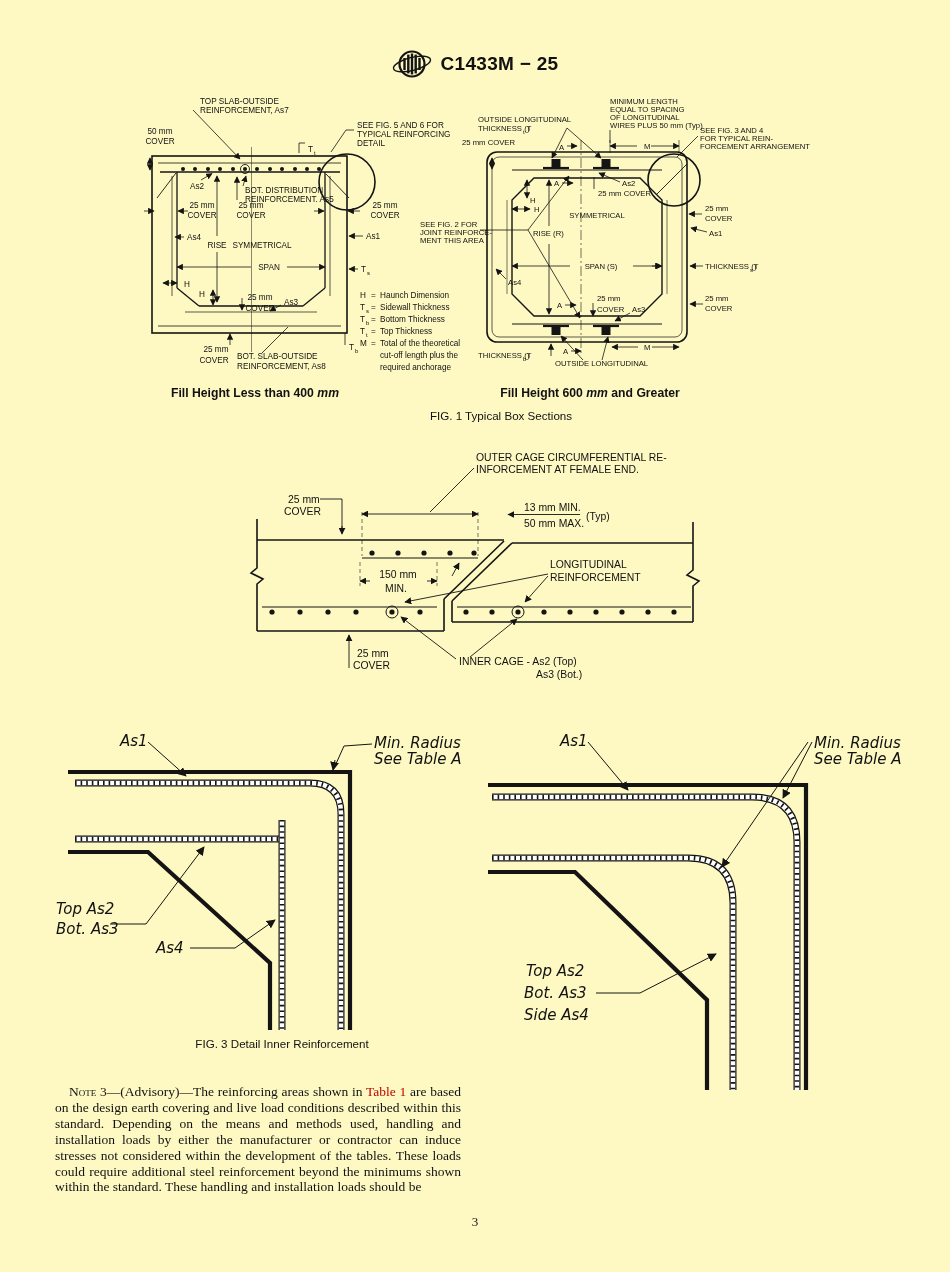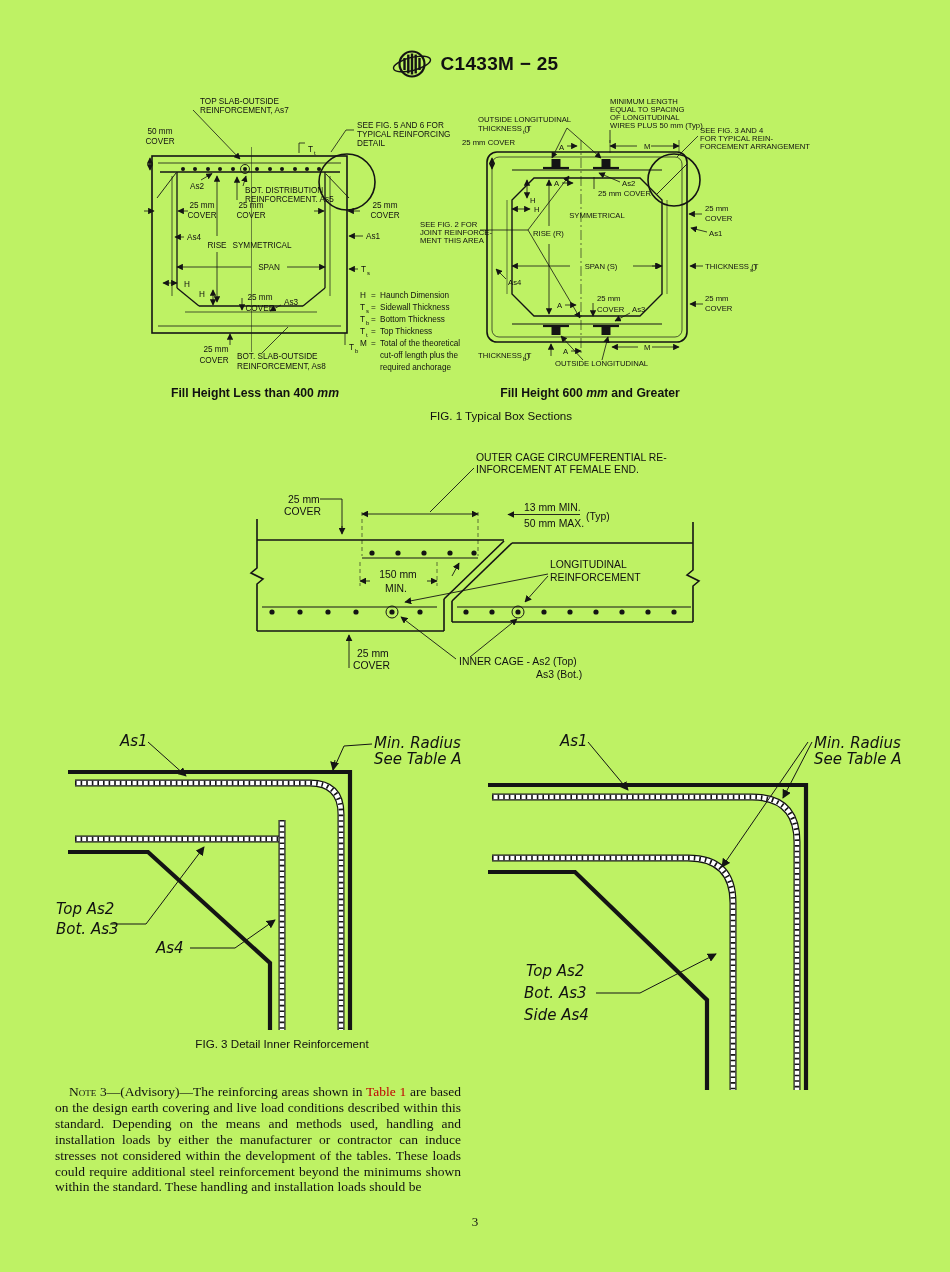--- a/index.html
+++ b/index.html
@@ -1,16 +1,16 @@
 <!DOCTYPE html>
 <html><head>
 <meta charset="utf-8">
 <style>
   html,body{margin:0;padding:0;background:#fff;}
-  .page{position:relative;width:950px;height:1272px;background:#bef264;overflow:hidden;
+  .page{position:relative;width:950px;height:1272px;background:#fef9c3;overflow:hidden;
         font-family:"Liberation Sans",sans-serif;color:#111;}
   .abs{position:absolute;}
   
   .hdr{position:absolute;top:46px;left:0;width:950px;display:flex;justify-content:center;
        align-items:center;gap:9px;}
   .hdr .title{font-size:19px;font-weight:bold;letter-spacing:.3px;}
   
   svg{overflow:visible;}
   svg text{fill:#111;}
   .t8{font:8.2px "Liberation Sans",sans-serif;}

